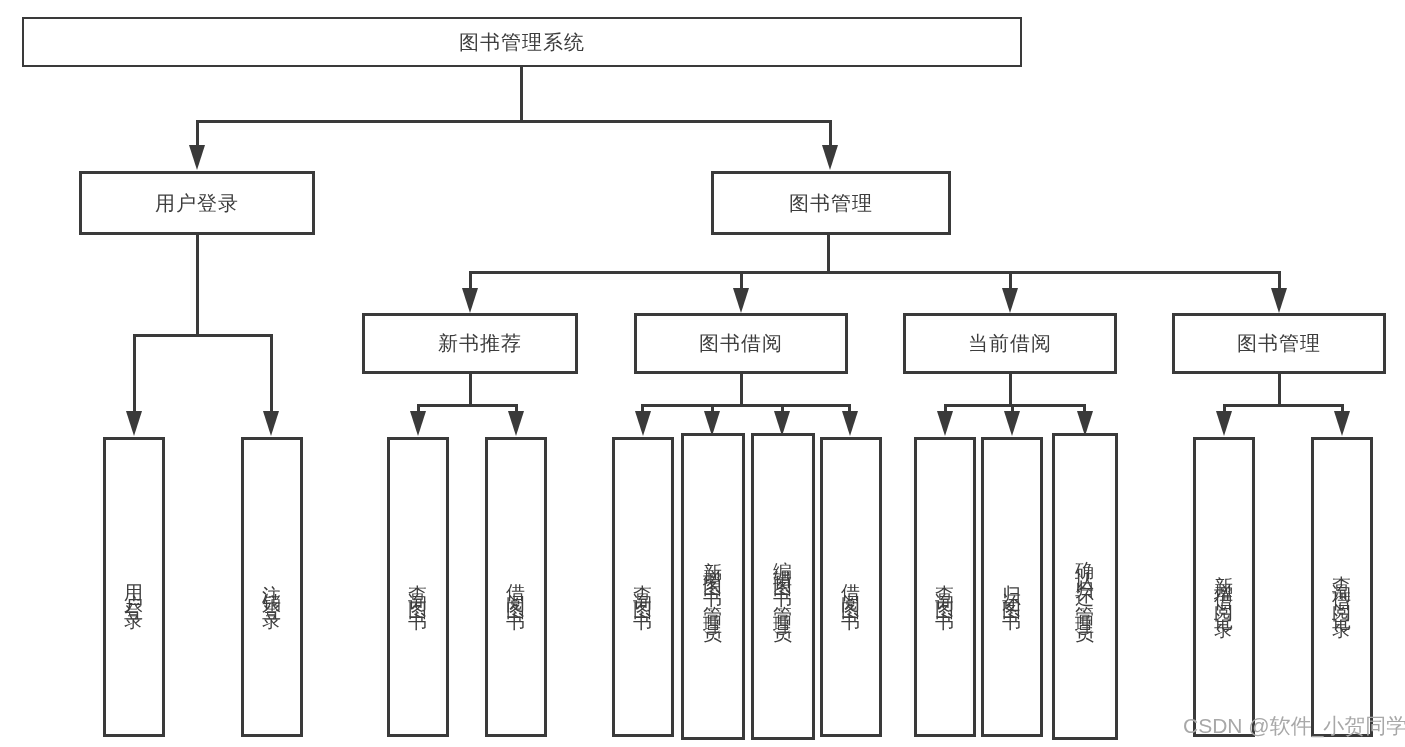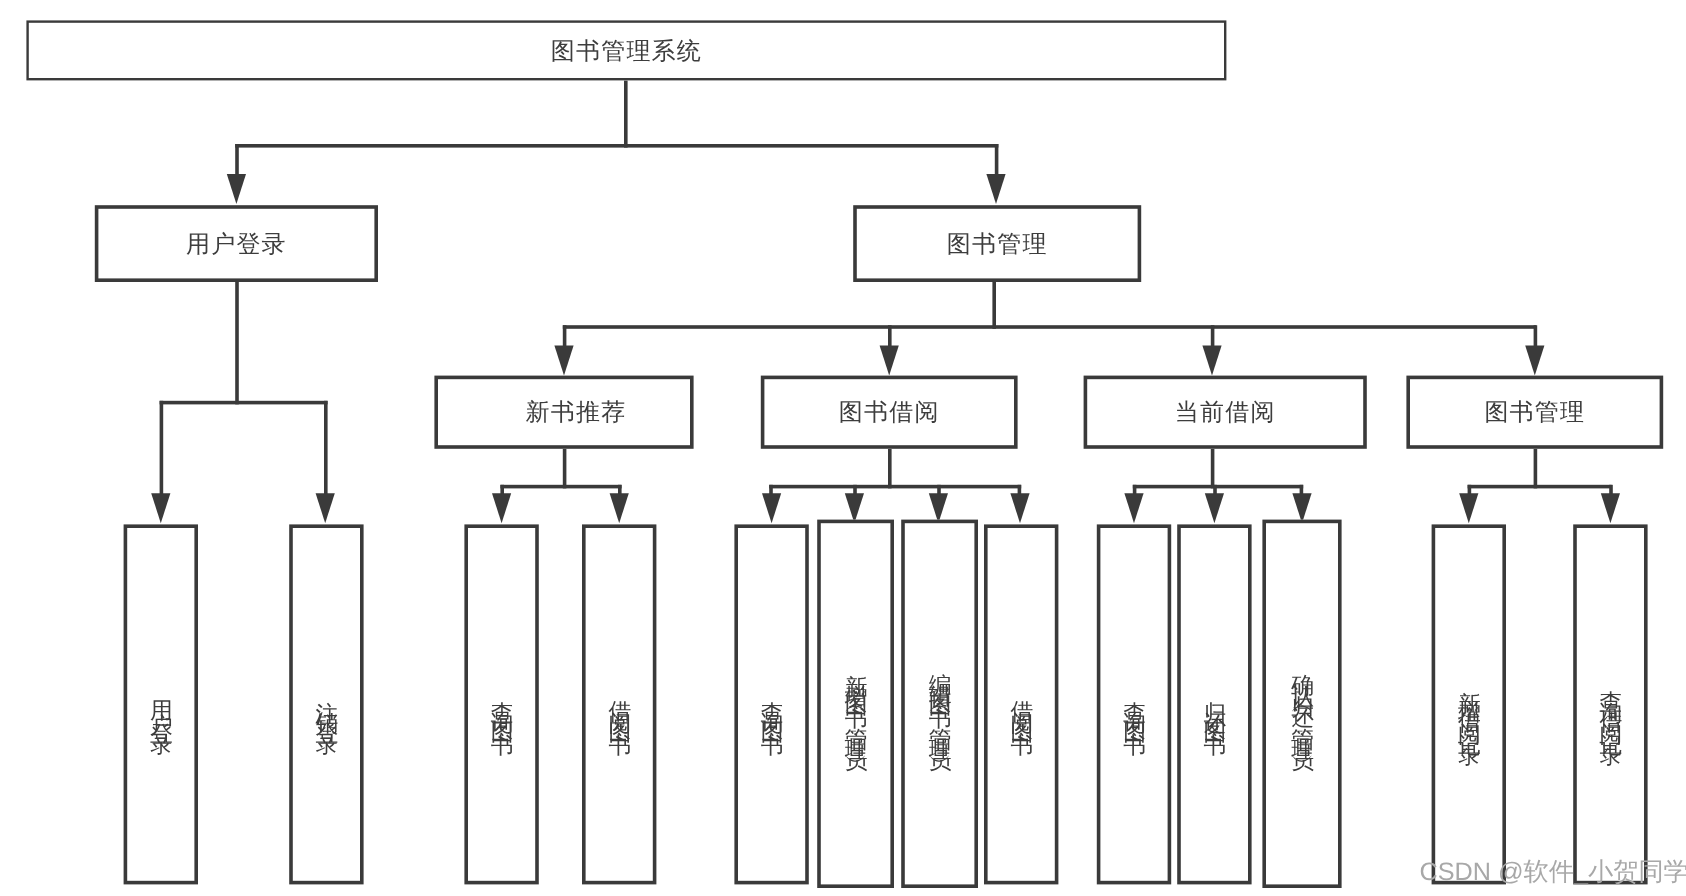--- a/index.html
+++ b/index.html
@@ -71,21 +71,21 @@
   <div class="box" style="left:711px;top:171px;width:240px;height:64px;">
     <span>图书管理</span>
   </div>
 
   <div class="box" style="left:362px;top:313px;width:216px;height:61px;padding-left:20px;">
     <span>新书推荐</span>
   </div>
   <div class="box" style="left:634px;top:313px;width:214px;height:61px;">
     <span>图书借阅</span>
   </div>
-  <div class="box" style="left:903px;top:313px;width:236px;height:61px;text-align:center;">
+  <div class="box" style="left:903px;top:313px;width:214px;height:61px;text-align:center;">
     <span>当前借阅</span>
   </div>
   <div class="box" style="left:1172px;top:313px;width:214px;height:61px;">
     <span>图书管理</span>
   </div>
 
   <div class="leaf" style="left:103px;top:437px;width:62px;height:300px;">
     <span>用户登录</span>
   </div>
   <div class="leaf" style="left:241px;top:437px;width:62px;height:300px;">

